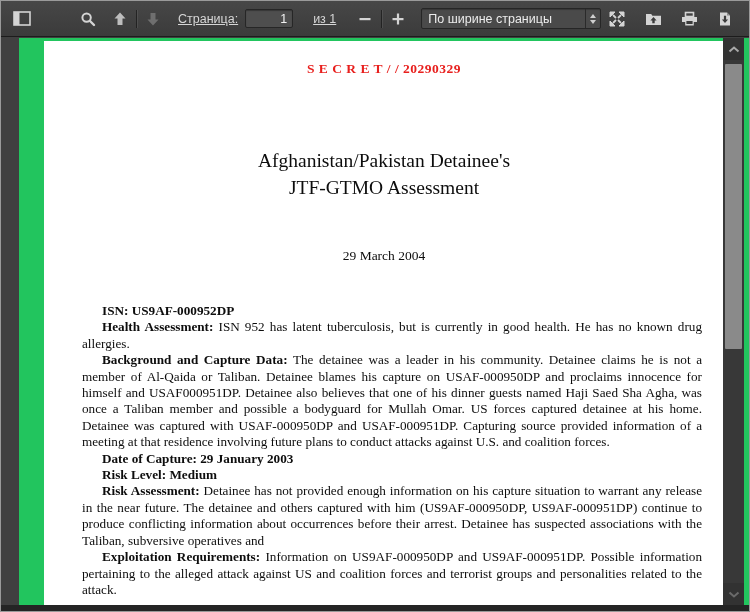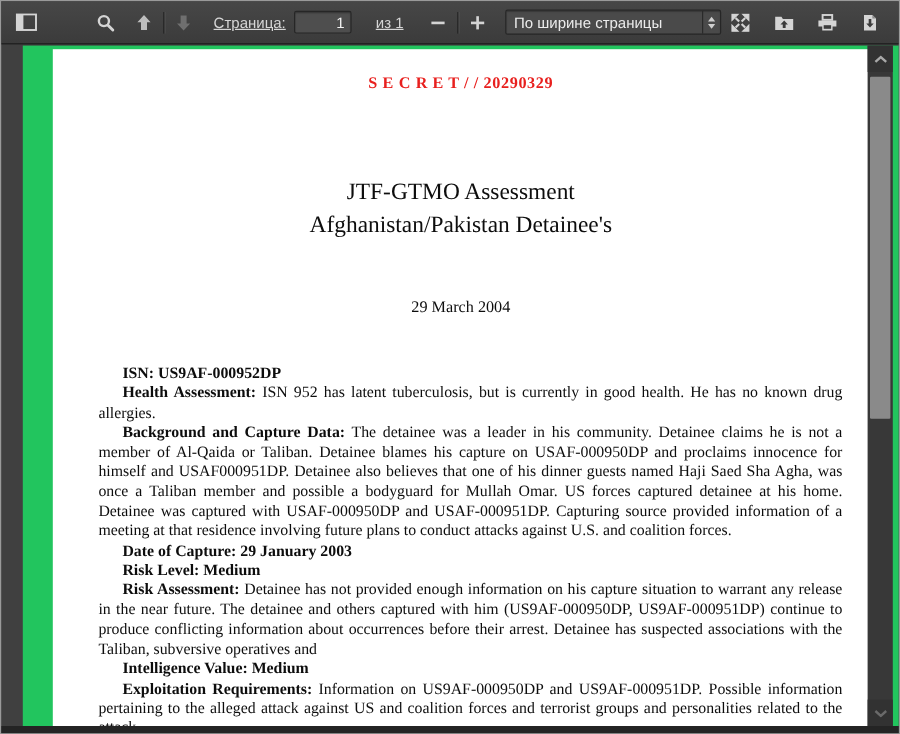--- a/index.html
+++ b/index.html
@@ -188,34 +188,33 @@
       
     </div>
   </div>
 
   <div class="viewer">
     <div class="page">
 
       <div class="classification">S E C R E T / / 20290329</div>
 
       <div class="docTitle">
+        <div>Afghanistan/Pakistan Detainee's</div>
         <div>JTF-GTMO Assessment</div>
-        <div>Afghanistan/Pakistan Detainee's</div>
       </div>
 
       <div class="docDate">29 March 2004</div>
 
       <div class="body">
         <p><b>ISN: US9AF-000952DP</b><span></span></p>
         <p><b>Health Assessment:</b><span> ISN 952 has latent tuberculosis, but is currently in good health. He has no known drug allergies.</span></p>
         <p><b>Background and Capture Data:</b><span> The detainee was a leader in his community. Detainee claims he is not a member of Al-Qaida or Taliban. Detainee blames his capture on USAF-000950DP and proclaims innocence for himself and USAF000951DP. Detainee also believes that one of his dinner guests named Haji Saed Sha Agha, was once a Taliban member and possible a bodyguard for Mullah Omar. US forces captured detainee at his home. Detainee was captured with USAF-000950DP and USAF-000951DP. Capturing source provided information of a meeting at that residence involving future plans to conduct attacks against U.S. and coalition forces.</span></p>
         <p><b>Date of Capture: 29 January 2003</b><span></span></p>
         <p><b>Risk Level: Medium</b><span></span></p>
         <p><b>Risk Assessment:</b><span> Detainee has not provided enough information on his capture situation to warrant any release in the near future. The detainee and others captured with him (US9AF-000950DP, US9AF-000951DP) continue to produce conflicting information about occurrences before their arrest. Detainee has suspected associations with the Taliban, subversive operatives and</span></p>
-        <p><b>Intelligence Value: Medium</b><span></span></p>
         <p><b>Exploitation Requirements:</b><span> Information on US9AF-000950DP and US9AF-000951DP. Possible information pertaining to the alleged attack against US and coalition forces and terrorist groups and personalities related to the attack.</span></p>
       </div>
     </div>
   </div>
 
   <div class="scrollbar">
     <div class="sbtn up">
       <span>
         <svg width="12" height="7" viewBox="0 0 12 7">
             <polyline points="1.5,5.5 6,1.5 10.5,5.5" fill="none" stroke="#a8a8a8" stroke-width="2"></polyline>

